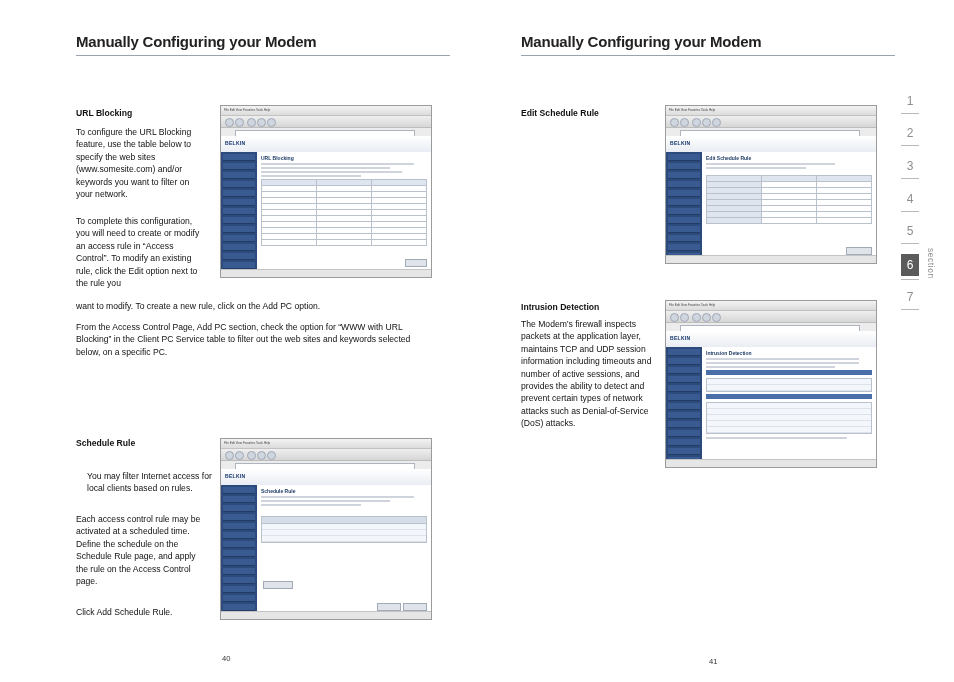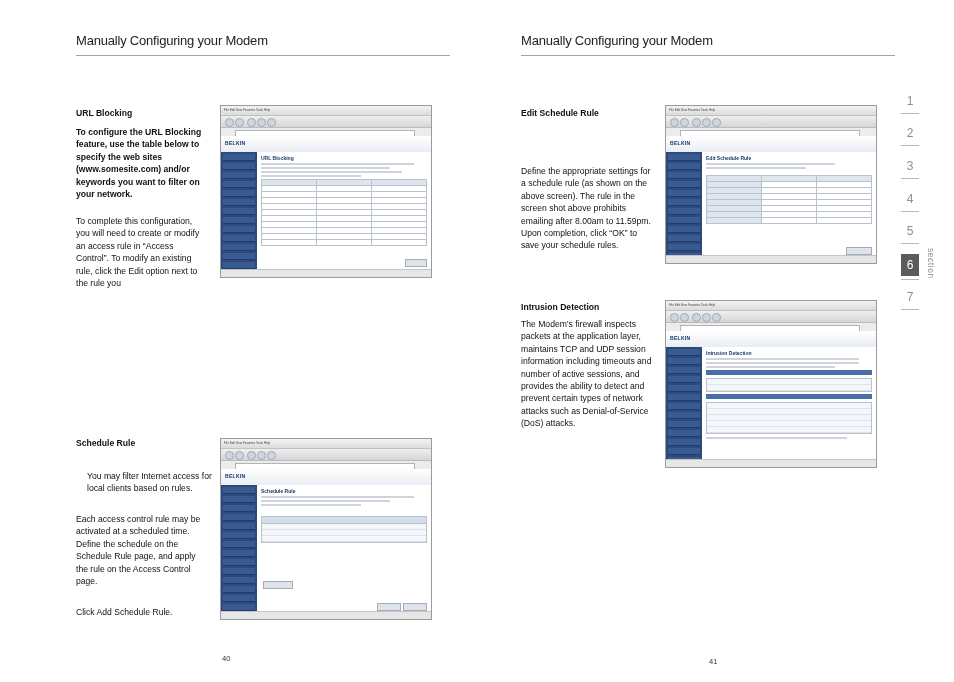--- a/index.html
+++ b/index.html
@@ -15,22 +15,22 @@
     overflow: hidden;
   }
   .page {
     position: relative;
     width: 954px;
     height: 682px;
   }
   
   .spread-title {
     position: absolute;
-    font-size: 13px;
-    font-weight: normal;
+    font-size: 15px;
+    font-weight: bold;
     color: #222;
     letter-spacing: -0.2px;
     white-space: nowrap;
   }
   .title-rule {
     position: absolute;
     height: 1px;
     background: #9aa3b0;
   }
   
@@ -254,25 +254,27 @@
 </head>
 <body>
 
 <div class="page">
 
   <div class="spread-title" style="left:76px; top:33px;">Manually Configuring your Modem</div>
   <div class="title-rule" style="left:76px; top:55px; width:374px;"></div>
 
   <div class="sec-head" style="left:76px; top:108px;">URL Blocking</div>
 
-  <div class="para" style="left:76px; top:126px; width:128px;font-weight:bold;">To configure the URL Blocking feature, use the table below to specify the web sites (www.somesite.com) and/or keywords you want to filter on your network.</div>
+  <div class="para" style="left:76px; top:126px; width:128px;">To configure the URL Blocking feature, use the table below to specify the web sites (www.somesite.com) and/or keywords you want to filter on your network.</div>
 
   <div class="para" style="left:76px; top:215px; width:128px;">To complete this configuration, you will need to create or modify an access rule in “Access Control”. To modify an existing rule, click the Edit option next to the rule you</div>
 
-
+  <div class="para" style="left:76px; top:300px; width:352px;">want to modify. To create a new rule, click on the Add PC option.</div>
+
+  <div class="para" style="left:76px; top:321px; width:352px;">From the Access Control Page, Add PC section, check the option for “WWW with URL Blocking” in the Client PC Service table to filter out the web sites and keywords selected below, on a specific PC.</div>
 
 
   <div class="sec-head" style="left:76px; top:438px;">Schedule Rule</div>
 
   <div class="para" style="left:76px; top:470px; width:128px;margin-left:11px;">You may filter Internet access for local clients based on rules.</div>
 
   <div class="para" style="left:76px; top:513px; width:132px;">Each access control rule may be activated at a scheduled time. Define the schedule on the Schedule Rule page, and apply the rule on the Access Control page.</div>
 
   <div class="para" style="left:76px; top:606px; width:148px;">Click Add Schedule Rule.</div>
 
@@ -435,21 +437,20 @@
       <div class="statusbar"></div>
     </div>
   </div>
 
   <div class="spread-title" style="left:521px; top:33px;">Manually Configuring your Modem</div>
   <div class="title-rule" style="left:521px; top:55px; width:374px;"></div>
 
   <div class="sec-head" style="left:521px; top:108px;">Edit Schedule Rule</div>
 
 
-  <div class="para" style="left:521px; top:165px; width:132px;">Define the appropriate settings for a schedule rule (as shown on the above screen). The rule in the screen shot above prohibits emailing after 8.00am to 11.59pm. Upon completion, click “OK” to save your schedule rules.</div>
 
   <div class="sec-head" style="left:521px; top:302px;">Intrusion Detection</div>
 
   <div class="para" style="left:521px; top:318px; width:132px;">The Modem’s firewall inspects packets at the application layer, maintains TCP and UDP session information including timeouts and number of active sessions, and provides the ability to detect and prevent certain types of network attacks such as Denial-of-Service (DoS) attacks.</div>
 
   <div class="folio" style="left:709px; top:657px;">41</div>
 
   <div class="shot" style="left:665px; top:105px; width:212px; height:159px;">
     <div class="tbar">
       <div class="mini" style="left:3px;">File  Edit  View  Favorites  Tools  Help</div>

